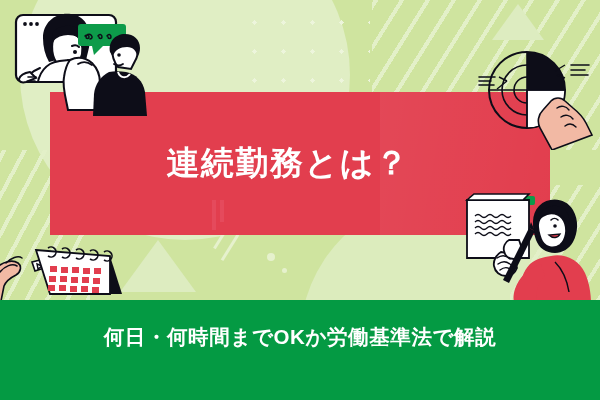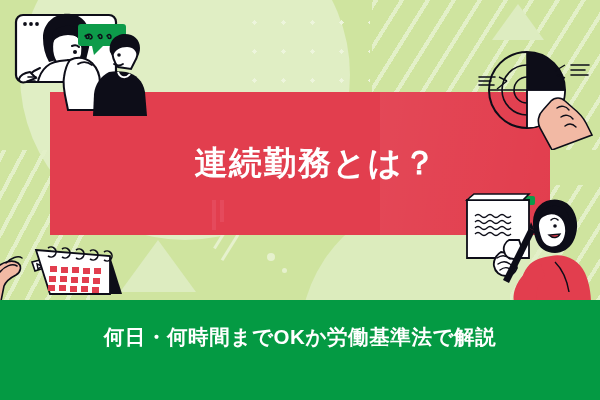--- a/index.html
+++ b/index.html
@@ -68,21 +68,21 @@
     position:absolute; right:0; top:0; width:170px; height:100%;
     background:linear-gradient(100deg, rgba(255,255,255,.05), rgba(255,255,255,0));
   }
   .green-band {
     position:absolute; left:0; top:300px; width:600px; height:100px;
     background:#049a43;
   }
 
   
   .title {
-    position:absolute; left:66px; top:92px; width:500px; height:143px;
+    position:absolute; left:38px; top:92px; width:500px; height:143px;
     display:flex; align-items:center; justify-content:center;
     color:#ffffff; font-size:33px; font-weight:bold; letter-spacing:1.5px;
     text-shadow:0 0 1px rgba(0,0,0,.05);
   }
   .subtitle {
     position:absolute; left:0; top:300px; width:600px; height:73px;
     display:flex; align-items:center; justify-content:center;
     color:#ffffff; font-size:20.5px; font-weight:bold; letter-spacing:.6px;
   }
 

